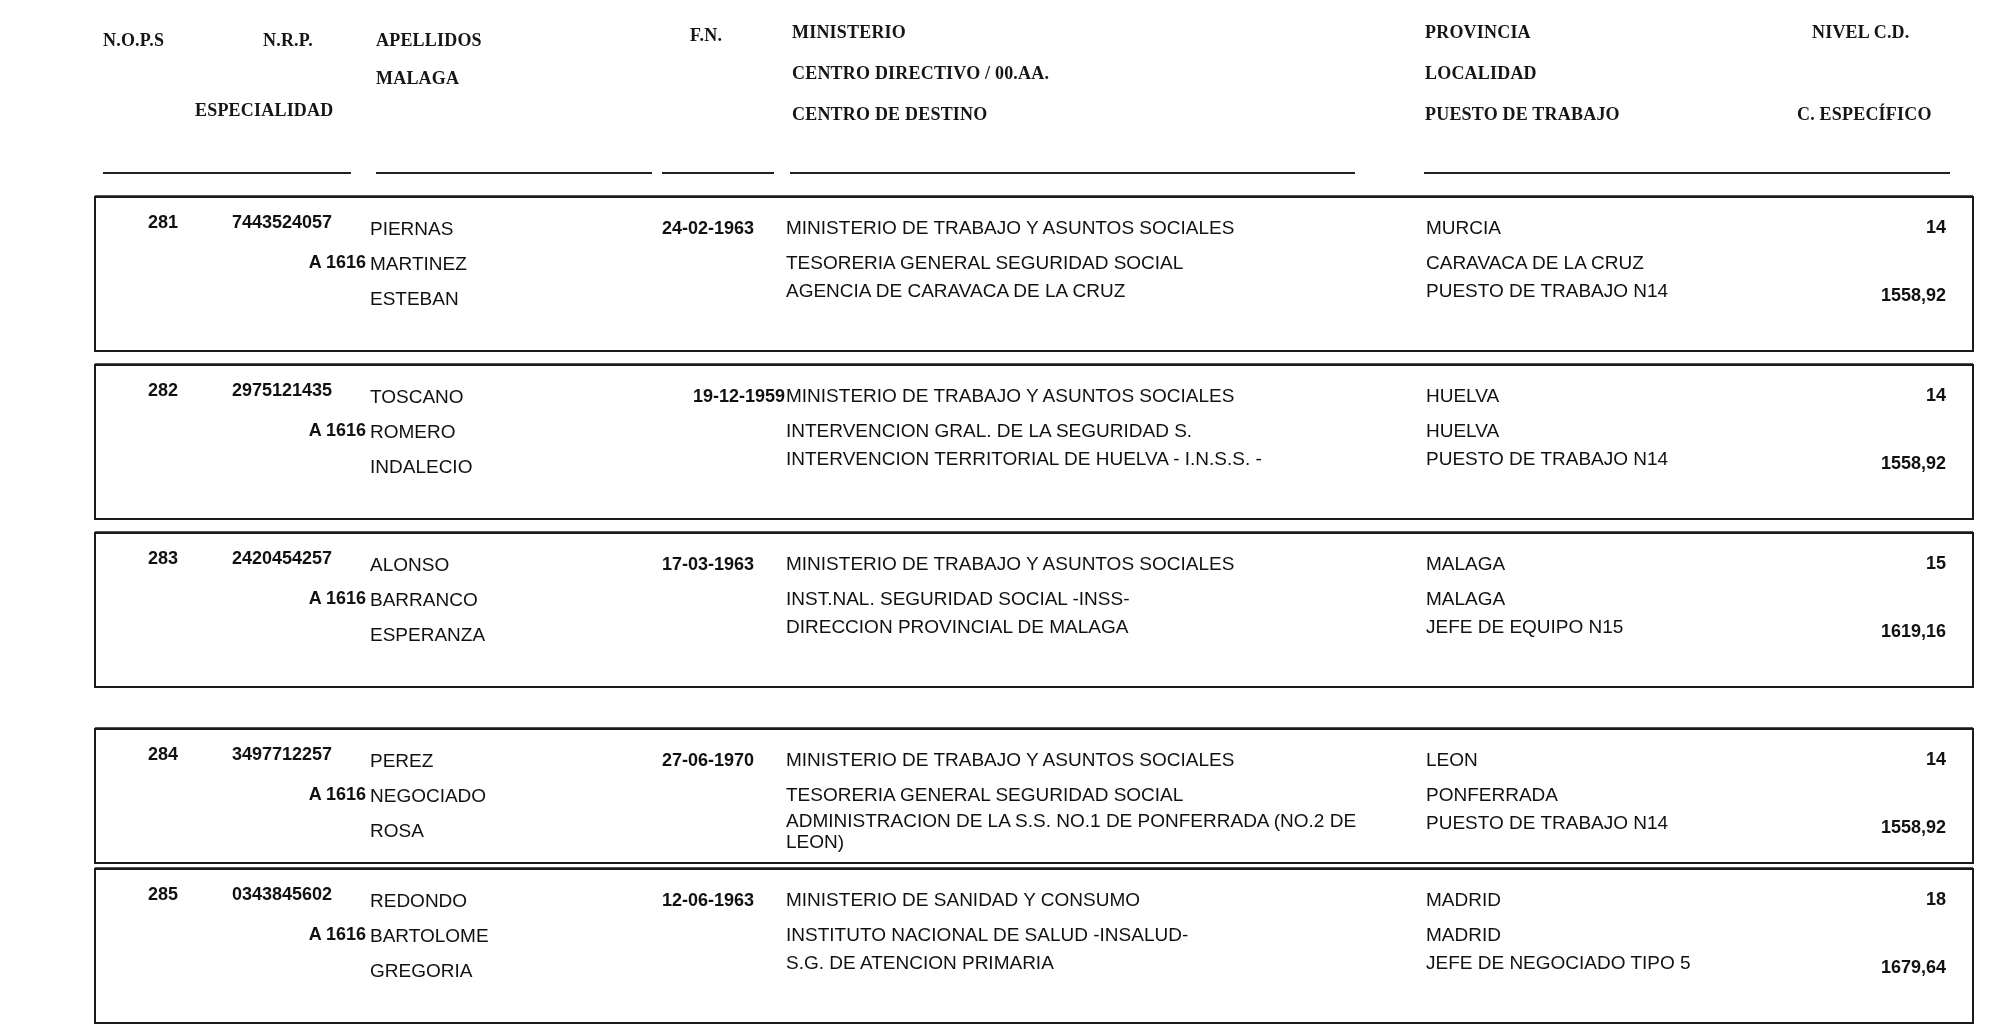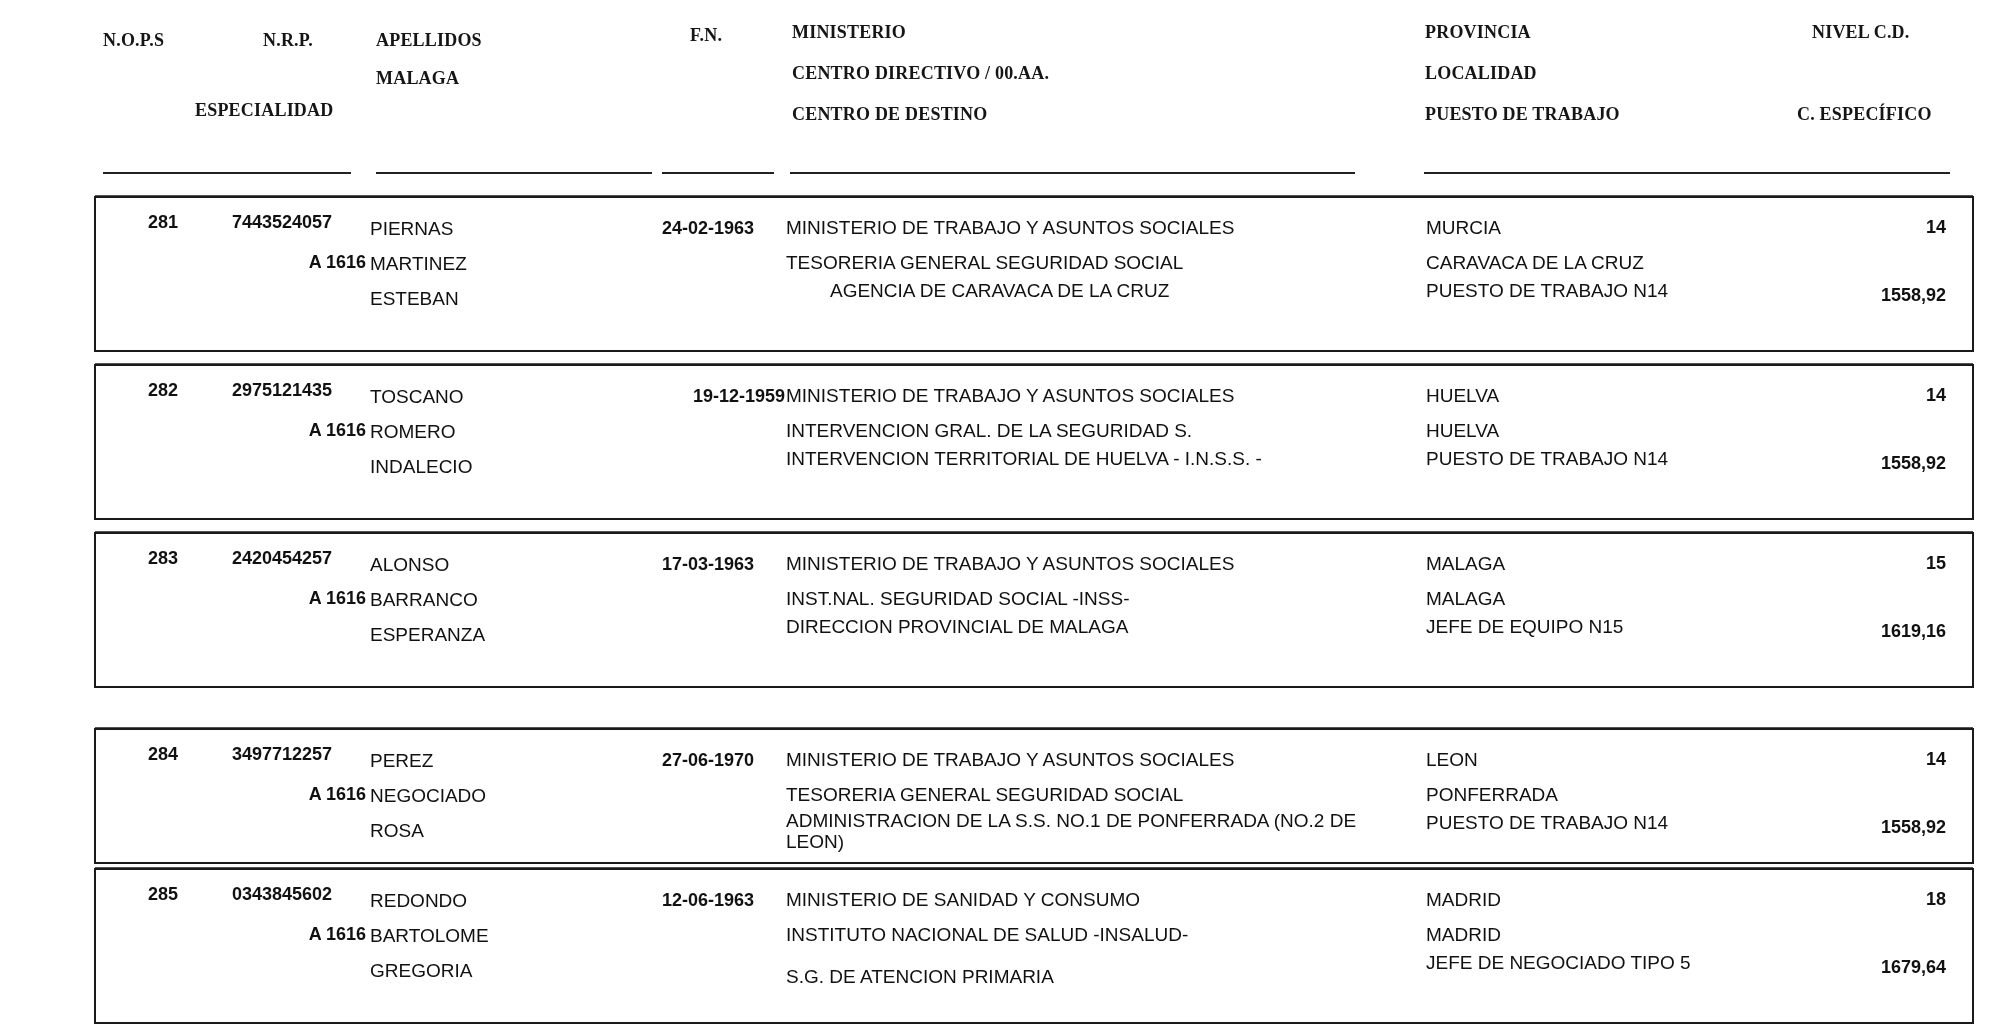--- a/index.html
+++ b/index.html
@@ -77,21 +77,21 @@
 <div class="record" style="top:196px; height:156px;">
   <div class="cell num" style="left:52px; top:14px;">281</div>
   <div class="cell num" style="left:136px; top:14px;">7443524057</div>
   <div class="cell num right" style="left:170px; width:100px; top:54px;">A  1616</div>
   <div class="cell" style="left:274px; top:20px;">PIERNAS</div>
   <div class="cell" style="left:274px; top:55px;">MARTINEZ</div>
   <div class="cell" style="left:274px; top:90px;">ESTEBAN</div>
   <div class="cell num" style="left:566px; top:20px;">24-02-1963</div>
   <div class="cell" style="left:690px; top:19px;">MINISTERIO DE TRABAJO Y ASUNTOS SOCIALES</div>
   <div class="cell" style="left:690px; top:54px;">TESORERIA GENERAL SEGURIDAD SOCIAL</div>
-  <div class="cell" style="left:690px; top:82px;margin-left:44px;">AGENCIA DE CARAVACA DE LA CRUZ</div>
+  <div class="cell" style="left:690px; top:82px;">AGENCIA DE CARAVACA DE LA CRUZ</div>
   <div class="cell" style="left:1330px; top:19px;">MURCIA</div>
   <div class="cell" style="left:1330px; top:54px;">CARAVACA DE LA CRUZ</div>
   <div class="cell" style="left:1330px; top:82px;">PUESTO DE TRABAJO N14</div>
   <div class="cell num right" style="left:1760px; width:90px; top:19px;">14</div>
   <div class="cell num right" style="left:1740px; width:110px; top:87px;">1558,92</div>
 </div>
 
 <div class="record" style="top:364px; height:156px;">
   <div class="cell num" style="left:52px; top:14px;">282</div>
   <div class="cell num" style="left:136px; top:14px;">2975121435</div>
@@ -149,19 +149,19 @@
 <div class="record" style="top:868px; height:156px;">
   <div class="cell num" style="left:52px; top:14px;">285</div>
   <div class="cell num" style="left:136px; top:14px;">0343845602</div>
   <div class="cell num right" style="left:170px; width:100px; top:54px;">A  1616</div>
   <div class="cell" style="left:274px; top:20px;">REDONDO</div>
   <div class="cell" style="left:274px; top:55px;">BARTOLOME</div>
   <div class="cell" style="left:274px; top:90px;">GREGORIA</div>
   <div class="cell num" style="left:566px; top:20px;">12-06-1963</div>
   <div class="cell" style="left:690px; top:19px;">MINISTERIO DE SANIDAD Y CONSUMO</div>
   <div class="cell" style="left:690px; top:54px;">INSTITUTO NACIONAL DE SALUD -INSALUD-</div>
-  <div class="cell" style="left:690px; top:82px;margin-top:14px;">S.G. DE ATENCION PRIMARIA</div>
+  <div class="cell" style="left:690px; top:82px;">S.G. DE ATENCION PRIMARIA</div>
   <div class="cell" style="left:1330px; top:19px;">MADRID</div>
   <div class="cell" style="left:1330px; top:54px;">MADRID</div>
   <div class="cell" style="left:1330px; top:82px;">JEFE DE NEGOCIADO TIPO 5</div>
   <div class="cell num right" style="left:1760px; width:90px; top:19px;">18</div>
   <div class="cell num right" style="left:1740px; width:110px; top:87px;">1679,64</div>
 </div>
 
 </body></html>

